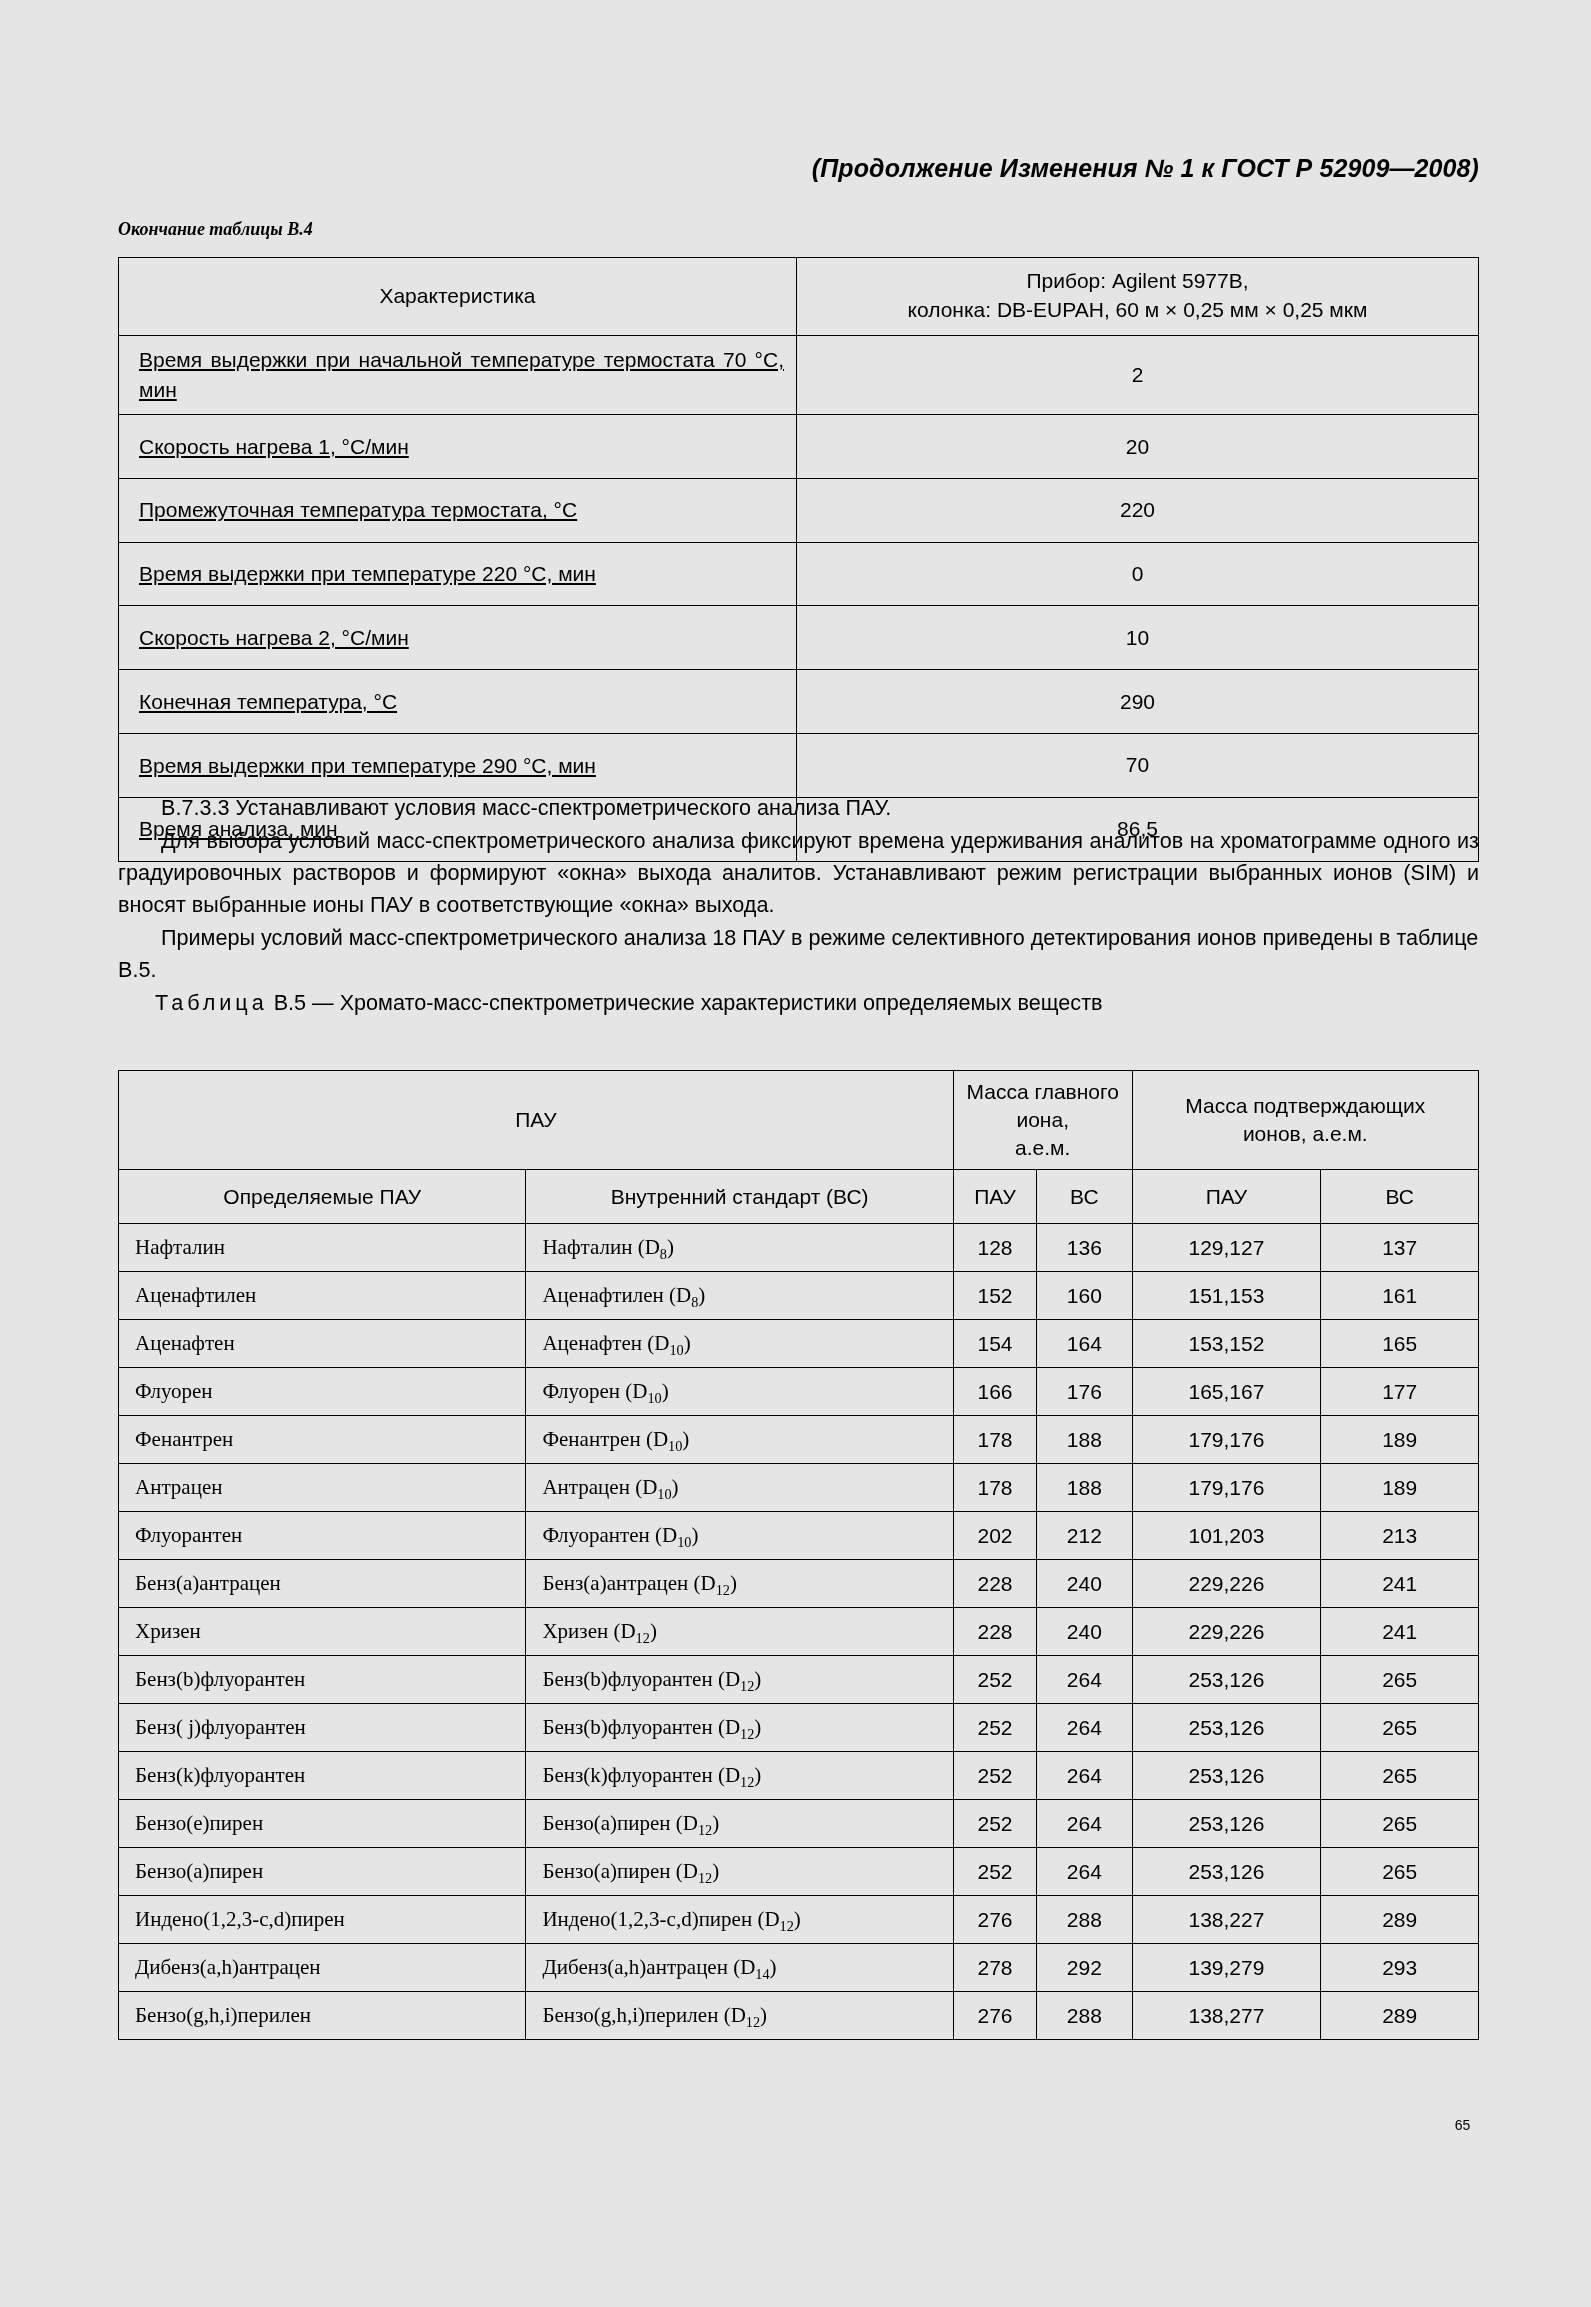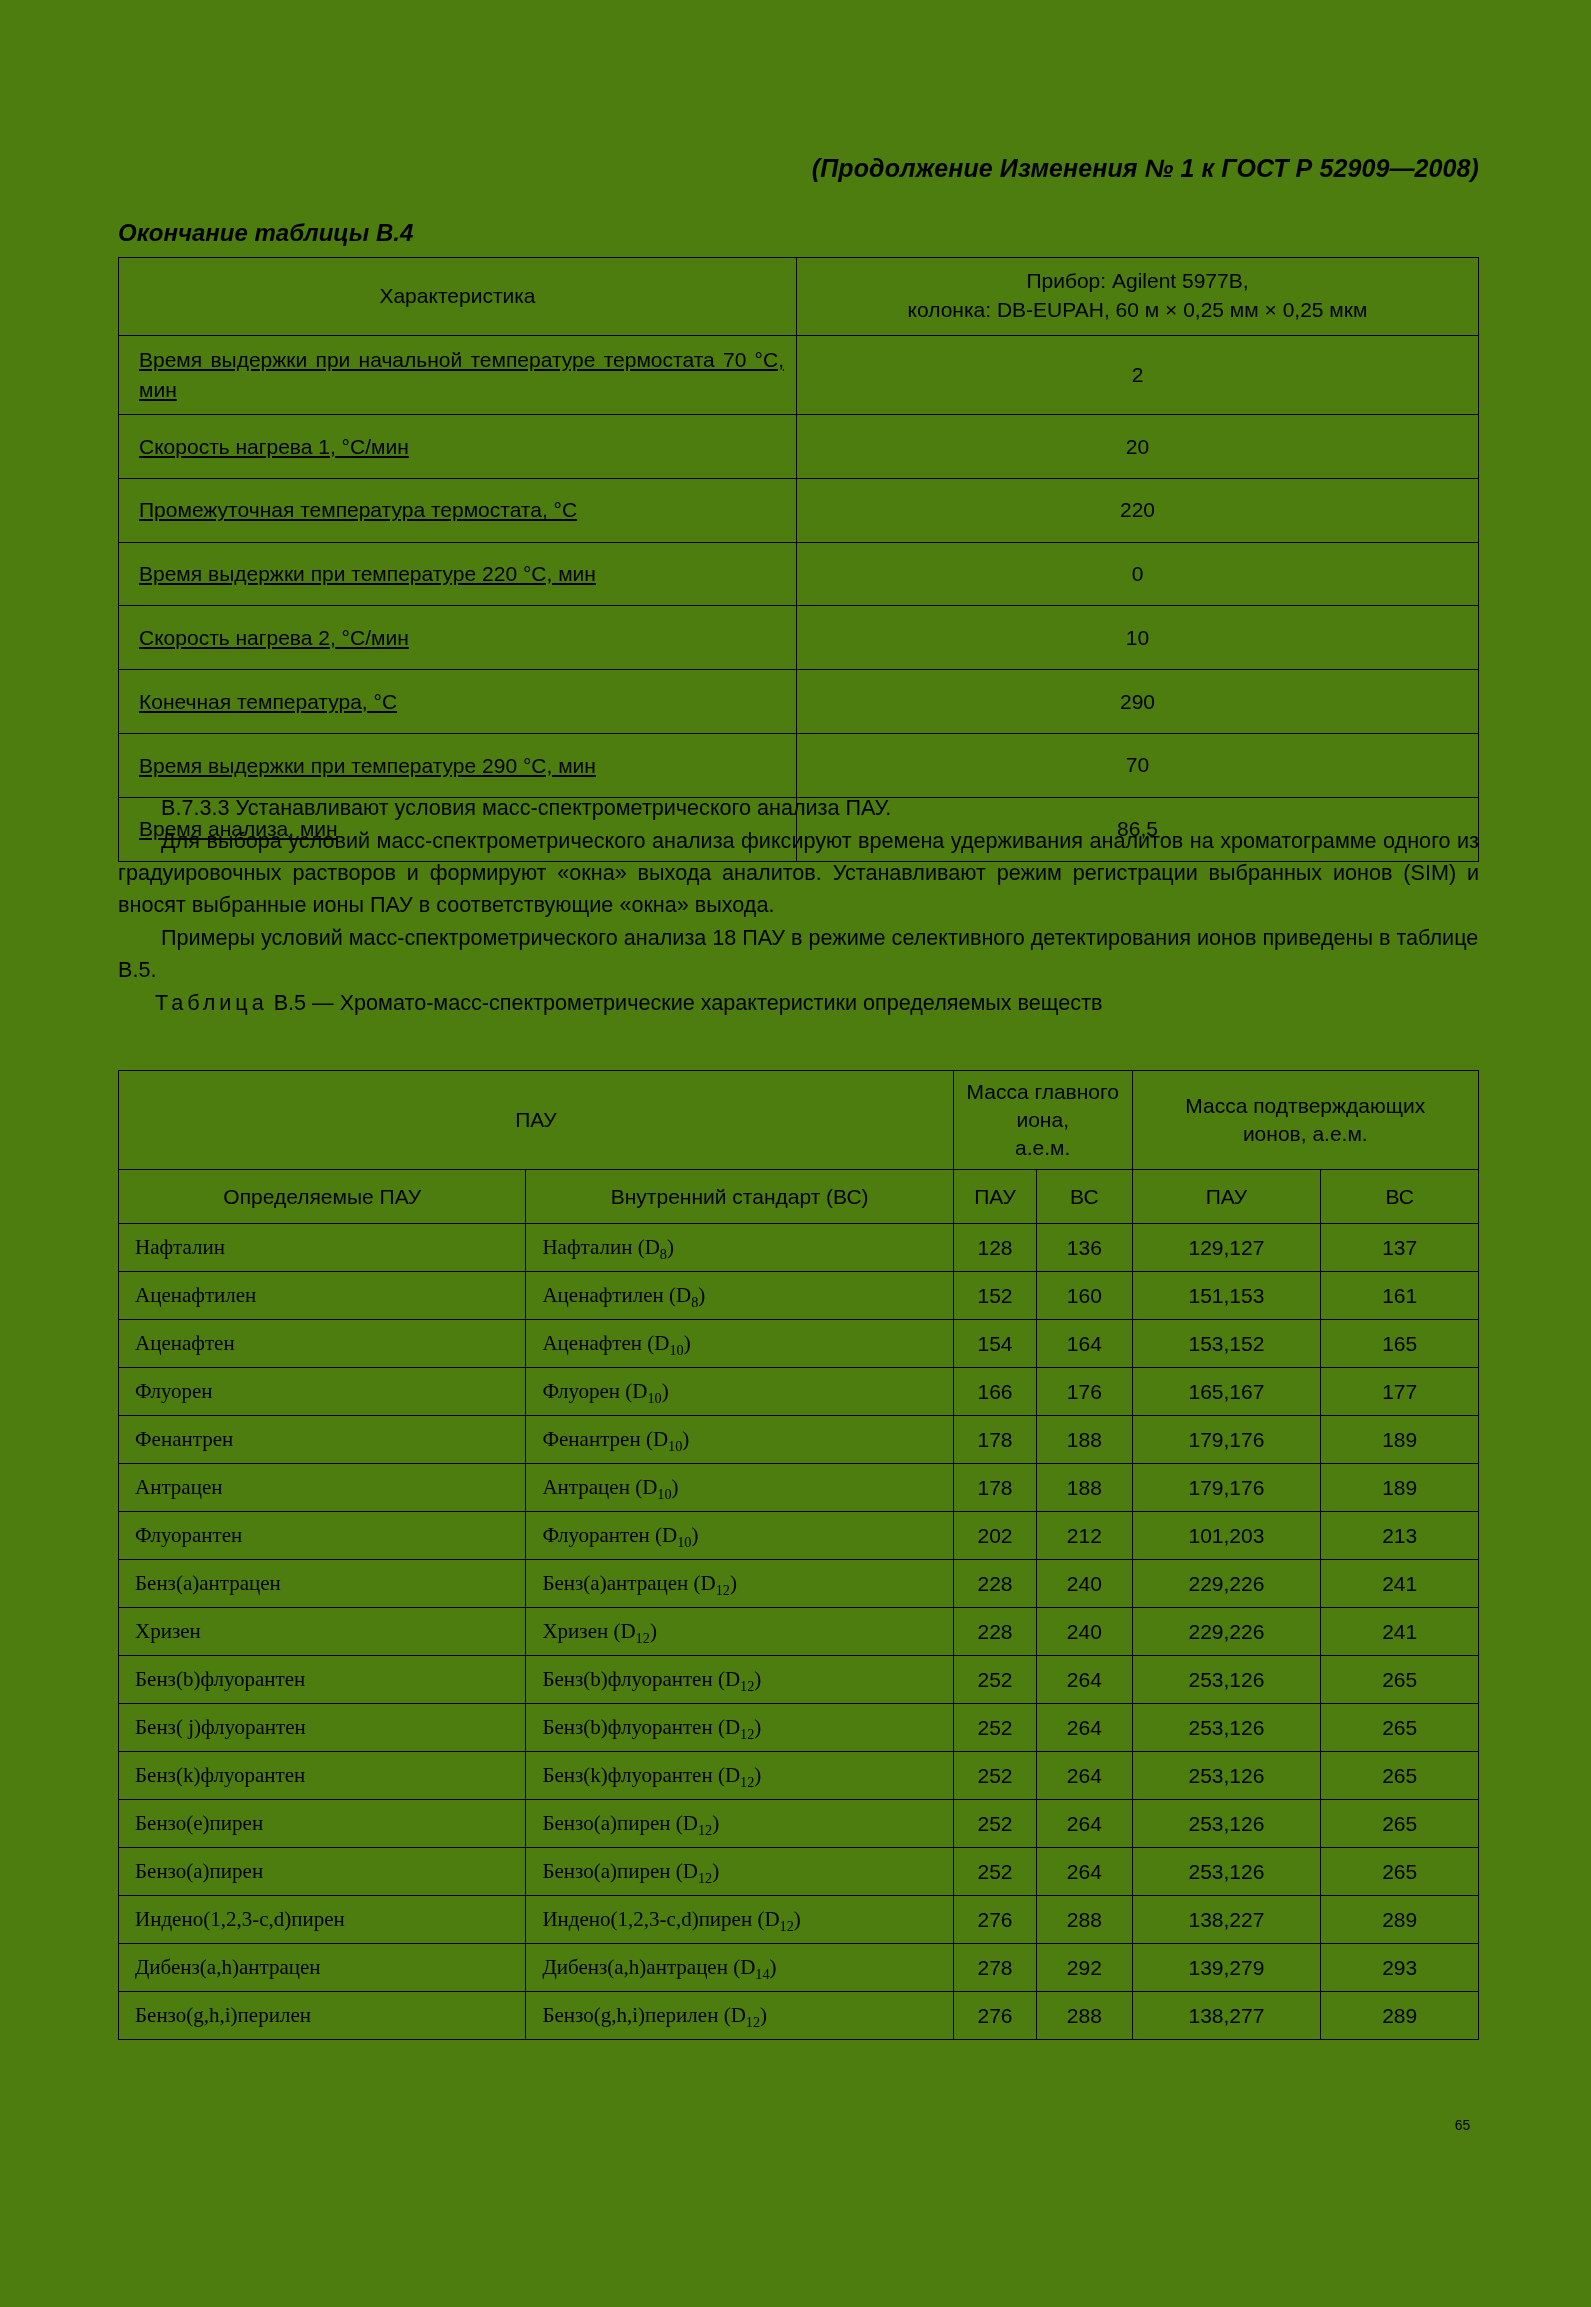--- a/index.html
+++ b/index.html
@@ -13,21 +13,21 @@
     font-family: "Liberation Sans", sans-serif;
     color: #000000;
     position: relative;
     overflow: hidden;
   }
   .page {
     position: absolute;
     left: 0; top: 0;
     width: 1591px;
     height: 2307px;
-    background: #4d7c0f;
+    background: #e5e5e5;
   }
   .content {
     position: absolute;
     left: 118px;
     top: 0;
     width: 1361px;
   }
 
   
   .doc-header {
@@ -41,21 +41,22 @@
     white-space: nowrap;
   }
 
   
   .caption-b4 {
     position: absolute;
     top: 219px;
     left: 0px;
     font-style: italic;
     font-weight: bold;
-    font-size: 24px;
+    font-size: 18px;
+    font-family: Liberation Serif, serif;
   }
 
   
   table.doc-table {
     border-collapse: collapse;
     width: 1361px;
     table-layout: fixed;
     font-size: 21px;
   }
   table.doc-table td, table.doc-table th {

